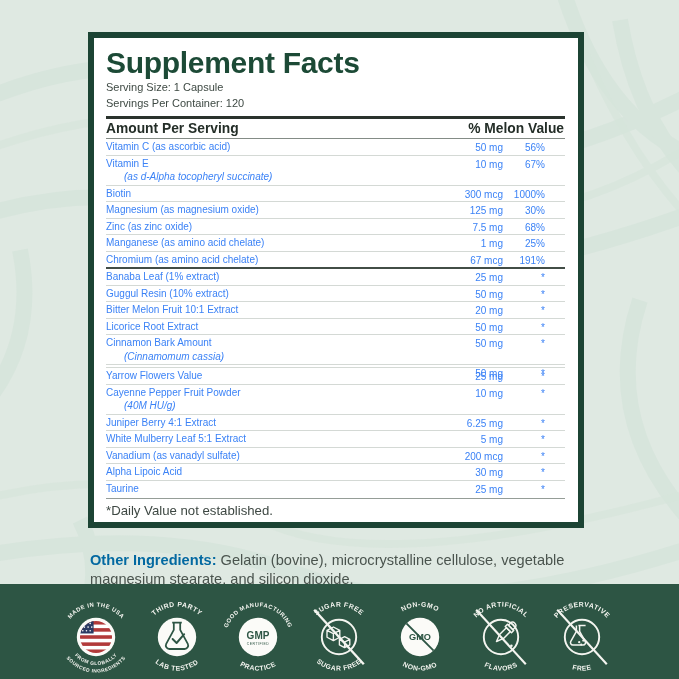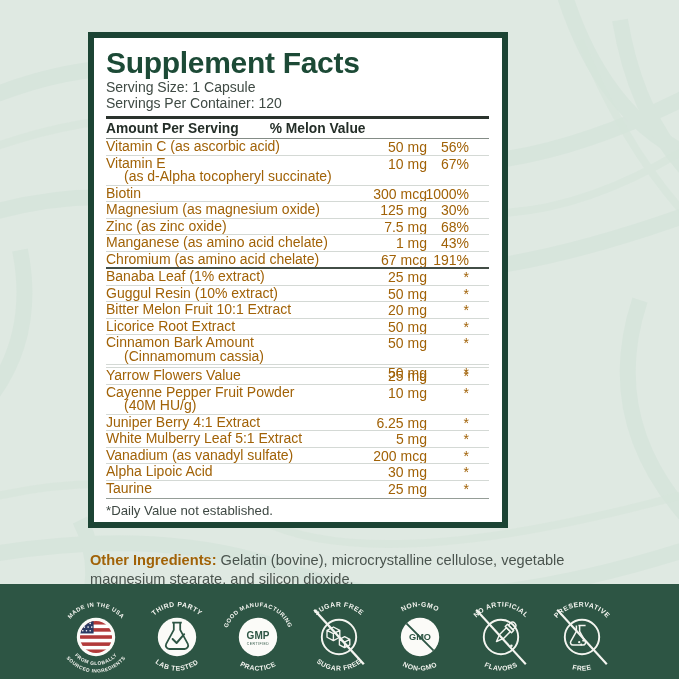--- a/index.html
+++ b/index.html
@@ -5,46 +5,46 @@
   html,body{margin:0;padding:0;}
   body{
     width:679px;height:679px;position:relative;overflow:hidden;
     background:#dfe9e2;
     font-family:"Liberation Sans",sans-serif;
   }
   .bg-pattern{position:absolute;left:0;top:0;width:679px;height:679px;pointer-events:none;}
 
   
   .facts-panel{
-    position:absolute;left:88px;top:32px;width:420px;height:496px;
+    position:absolute;left:88px;top:32px;width:496px;height:496px;
     background:#ffffff;border:6px solid #1c4434;box-sizing:border-box;
     padding:8px 13px 4px 12px;overflow:hidden;
   }
   .title{margin:0;font-size:30px;line-height:33px;font-weight:bold;color:#1c4a36;letter-spacing:-0.3px;}
-  .serving{font-size:14px;line-height:16.2px;color:#3f4a44;}
+  .serving{font-size:11px;line-height:16.2px;color:#3f4a44;}
   .head-row{
-    display:flex;justify-content:flex-start;margin-top:5px;
+    display:flex;justify-content:space-between;margin-top:5px;
     border-top:3px solid #2a332d;border-bottom:1px solid #848c86;
     padding:2px 1px 2px 0;font-weight:bold;font-size:13.8px;color:#242e28;gap:31px;
   }
   .row{position:relative;padding:1px 0;border-top:1px solid #d4d9d5;
-       color:#a16207;font-size:14px;line-height:13.5px;}
+       color:#3b82f6;font-size:10px;line-height:13.5px;}
   .rows .row:first-child{border-top:none;}
   .row.thick-top{border-top:2px solid #424d46;}
-  .l2{padding-left:18px;}
+  .l2{padding-left:18px;font-style:italic;}
   .amt{position:absolute;right:62px;top:1.6px;white-space:nowrap;}
   .dv{position:absolute;right:20px;top:1.6px;white-space:nowrap;}
   .it{font-style:italic;}
   .footnote{border-top:1px solid #959d97;margin-top:2px;padding-top:4px;
             font-size:13.2px;color:#3e4843;}
 
   
   .other{position:absolute;left:90px;top:536px;width:502px;
          font-size:14.6px;line-height:19.5px;color:#4a544e;}
-  .other b{color:#a16207;text-align:center;}
+  .other b{color:#0369a1;text-align:center;}
 
   
   .band{position:absolute;left:0;top:584px;width:679px;height:95px;background:#2d5544;}
   .badges{position:absolute;left:56px;top:597px;width:566px;height:80px;
           display:flex;justify-content:space-between;}
   .badge{width:80px;height:80px;flex:0 0 auto;}
   .badge svg{display:block;}
 </style>
 </head>
 <body>
@@ -103,21 +103,21 @@
       <div class="row">
     <div><span>Zinc (as zinc oxide)</span></div>
 
     <span class="amt">7.5 mg</span>
     <span class="dv">68%</span>
   </div>
       <div class="row">
     <div><span>Manganese (as amino acid chelate)</span></div>
 
     <span class="amt">1 mg</span>
-    <span class="dv">43%</span>
+    <span class="dv">25%</span>
   </div>
       <div class="row">
     <div><span>Chromium (as amino acid chelate)</span></div>
 
     <span class="amt">67 mcg</span>
     <span class="dv">191%</span>
   </div>
       <div class="row thick-top">
     <div><span>Banaba Leaf (1% extract)</span></div>
     <span class="amt">25 mg</span>

